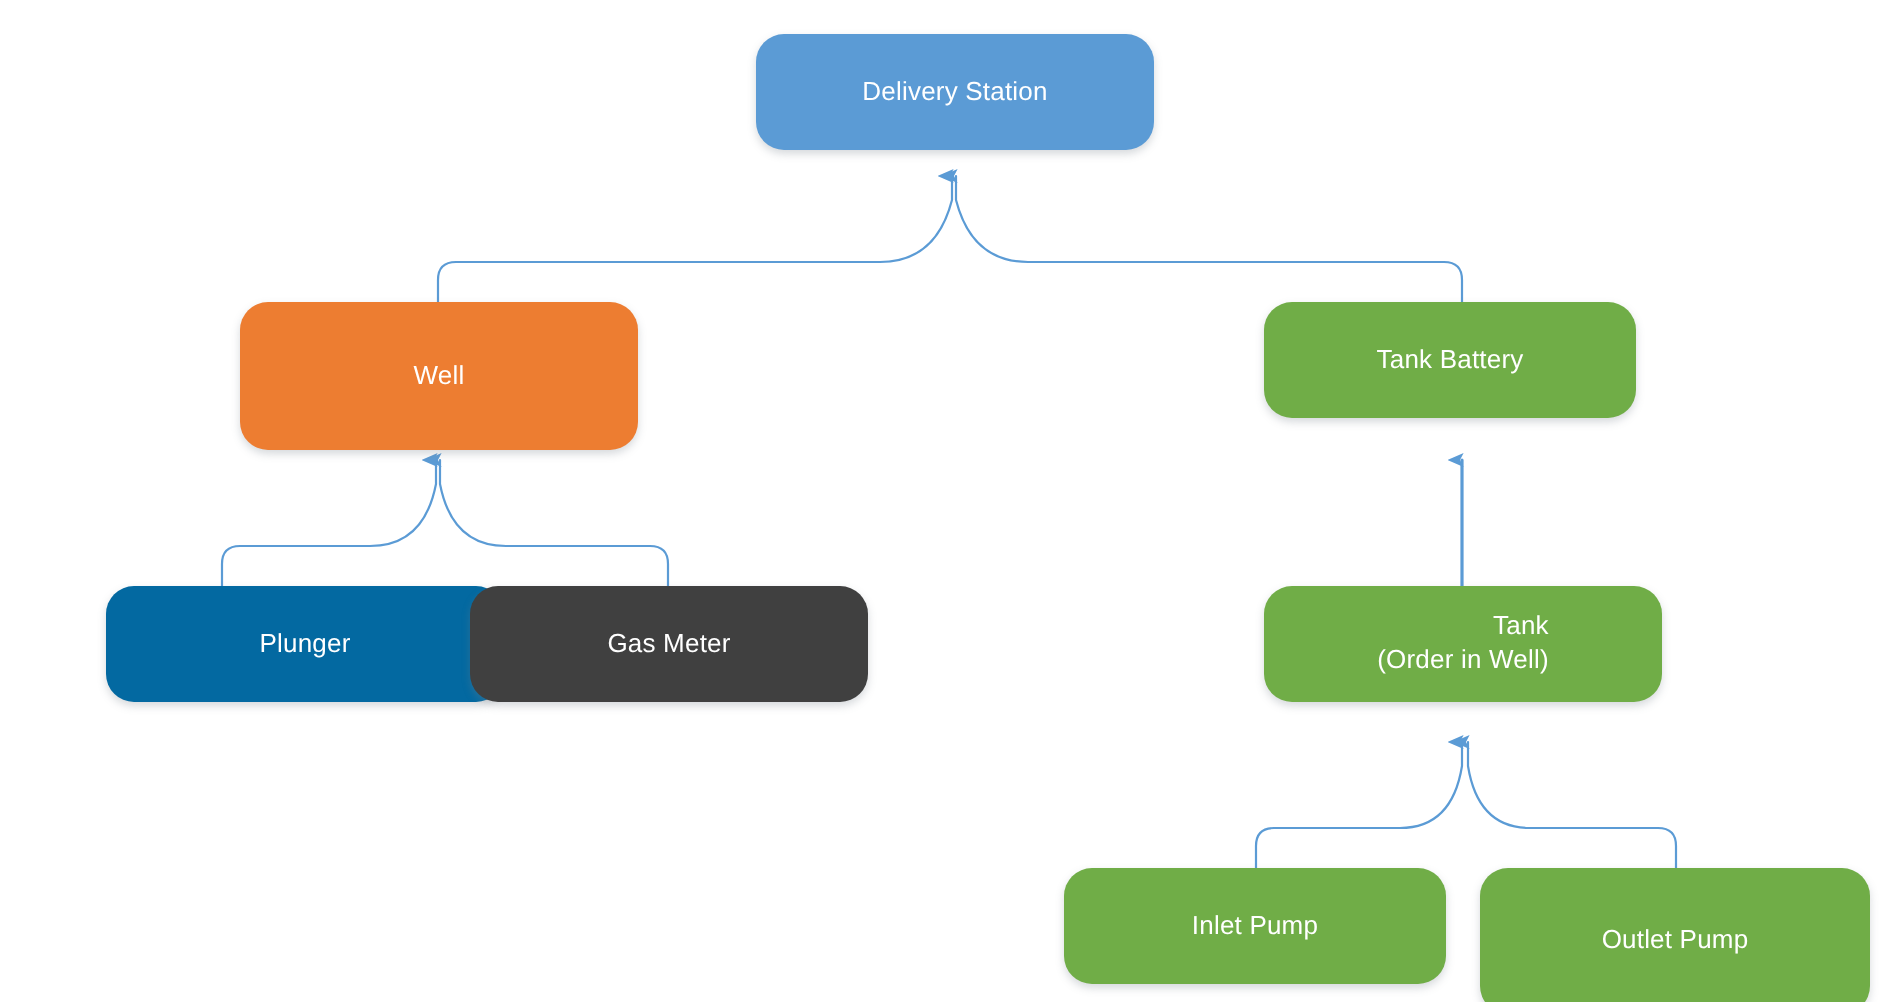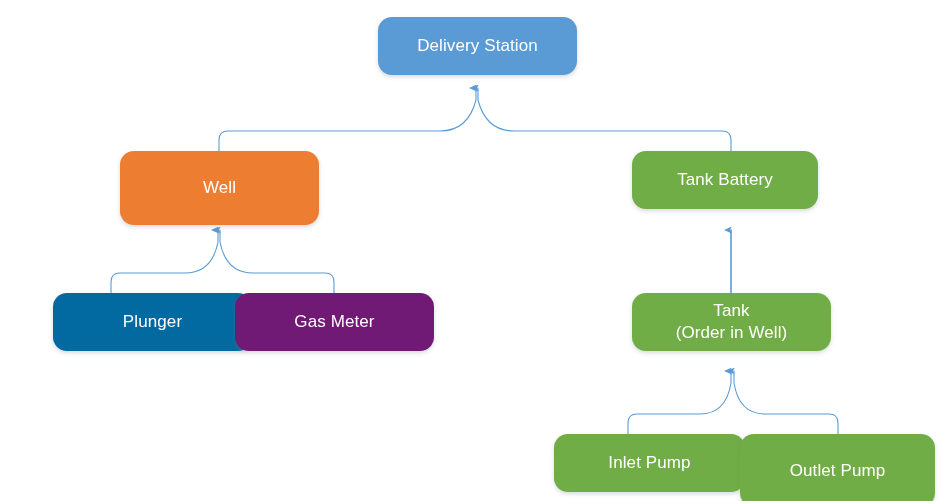--- a/index.html
+++ b/index.html
@@ -28,23 +28,23 @@
     height: 501px;
     pointer-events: none;
   }
   .node {
     position: absolute;
     box-sizing: border-box;
     border-radius: 14px;
     display: flex;
     align-items: center;
     justify-content: center;
-    text-align: center;
+    text-align: right;
     color: #ffffff;
-    font-size: 17px;
+    font-size: 13px;
     font-weight: 400;
     line-height: 1.28;
     letter-spacing: 0.1px;
     box-shadow: 0 2px 4px rgba(120,130,140,0.30);
     padding: 2px 10px;
     z-index: 2;
   }
   .node .node-label {
     display: block;
     white-space: pre-line;
@@ -89,30 +89,30 @@
   </div>
 
   <div class="node" style="left: 632px; top: 151px; width: 186px; height: 58px; background: rgb(112, 173, 71);">
     <span class="node-label">Tank Battery</span>
   </div>
 
   <div class="node" style="left: 12px; top: 293px; width: 199px; height: 58px; background: #0369a1; margin-left: 41px;">
     <span class="node-label">Plunger</span>
   </div>
 
-  <div class="node" style="left: 235px; top: 293px; width: 199px; height: 58px; background: #701a75;">
+  <div class="node" style="left: 235px; top: 293px; width: 199px; height: 58px; background: #404040;">
     <span class="node-label">Gas Meter</span>
   </div>
 
   <div class="node" style="left: 632px; top: 293px; width: 199px; height: 58px; background: rgb(112, 173, 71);">
     <span class="node-label">Tank
 (Order in Well)</span>
   </div>
 
-  <div class="node" style="left: 532px; top: 434px; width: 191px; height: 58px; background: rgb(112, 173, 71); margin-left: 22px;">
+  <div class="node" style="left: 532px; top: 434px; width: 191px; height: 58px; background: rgb(112, 173, 71);">
     <span class="node-label">Inlet Pump</span>
   </div>
 
   <div class="node" style="left: 740px; top: 434px; width: 195px; height: 73px; background: rgb(112, 173, 71);">
     <span class="node-label">Outlet Pump</span>
   </div>
 
 </div>
 
 </body></html>

